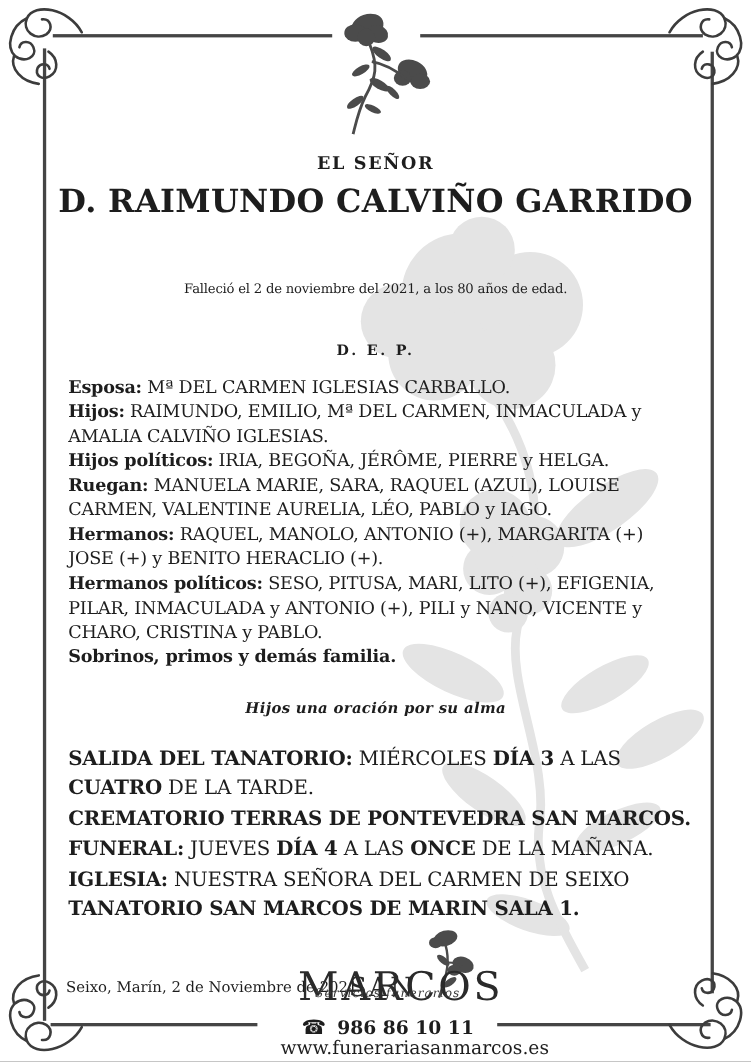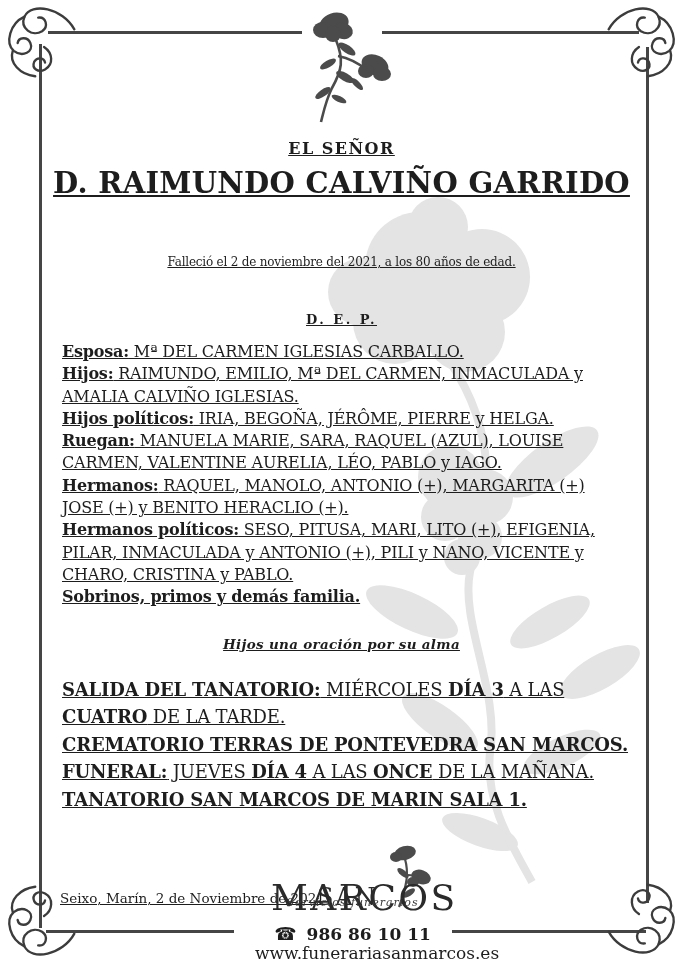--- a/index.html
+++ b/index.html
@@ -15,21 +15,21 @@
   .fl-v{width:3px;}
   .ornament{position:absolute;width:88px;height:88px;}
   .ornament svg{width:100%;height:100%;}
   .orn-tr{transform:scaleX(-1);}
   .orn-bl{transform:scaleY(-1);}
   .orn-br{transform:scale(-1,-1);}
   
   #watermark{position:absolute;left:300px;top:192px;width:345px;height:705px;z-index:0;}
   #top-flower{position:absolute;left:308px;top:8px;width:92px;height:118px;z-index:2;}
   
-  .txt{position:absolute;z-index:3;white-space:nowrap;text-decoration:underline;}
+  .txt{position:absolute;z-index:3;white-space:nowrap;}
   .center{left:0;width:683px;text-align:center;}
   #header-label{top:139px;font-size:16px;font-weight:bold;letter-spacing:1.5px;}
   #deceased-name{top:166px;font-size:29px;font-weight:bold;letter-spacing:.3px;}
   #nickname{top:207px;font-size:20px;font-weight:bold;white-space:pre;}
   #death-notice{top:255px;font-size:12px;letter-spacing:-.2px;}
   #dep{top:300px;font-size:13px;font-weight:bold;letter-spacing:2.5px;margin-top:12px;}
   #family-block{left:62px;top:341px;font-size:16px;line-height:22.3px;letter-spacing:-.2px;}
   #prayer{top:636px;font-size:13.5px;font-weight:bold;font-style:italic;letter-spacing:.3px;}
   #schedule-block{left:62px;top:676px;font-size:18px;line-height:27.4px;letter-spacing:-.2px;}
   .rich-line{white-space:nowrap;}
@@ -159,20 +159,21 @@
       <div class="rich-line"><span class="b">Sobrinos, primos y demás familia.</span></div>
     </div>
 
   <div class="txt center" id="prayer">Hijos una oración por su alma</div>
 
   <div class="txt" id="schedule-block">
       <div class="rich-line"><span class="b">SALIDA DEL TANATORIO:</span><span> MIÉRCOLES </span><span class="b">DÍA 3</span><span> A LAS</span></div>
       <div class="rich-line"><span class="b">CUATRO</span><span> DE LA TARDE.</span></div>
       <div class="rich-line"><span class="b">CREMATORIO TERRAS DE PONTEVEDRA SAN MARCOS.</span></div>
       <div class="rich-line"><span class="b">FUNERAL:</span><span> JUEVES </span><span class="b">DÍA 4</span><span> A LAS </span><span class="b">ONCE</span><span> DE LA MAÑANA.</span></div>
+      <div class="rich-line"><span class="b">IGLESIA:</span><span> NUESTRA SEÑORA DEL CARMEN DE SEIXO</span></div>
       <div class="rich-line"><span class="b">TANATORIO SAN MARCOS DE MARIN SALA 1.</span></div>
     </div>
 
   <div class="txt" id="place-date">Seixo, Marín, 2 de Noviembre de 2021</div>
 
   <div id="logo">
     <div id="logo-line1">SAN</div>
     <div id="logo-flower">
       <svg viewBox="0 0 50 68">
         <g fill="#4b4b4b">

